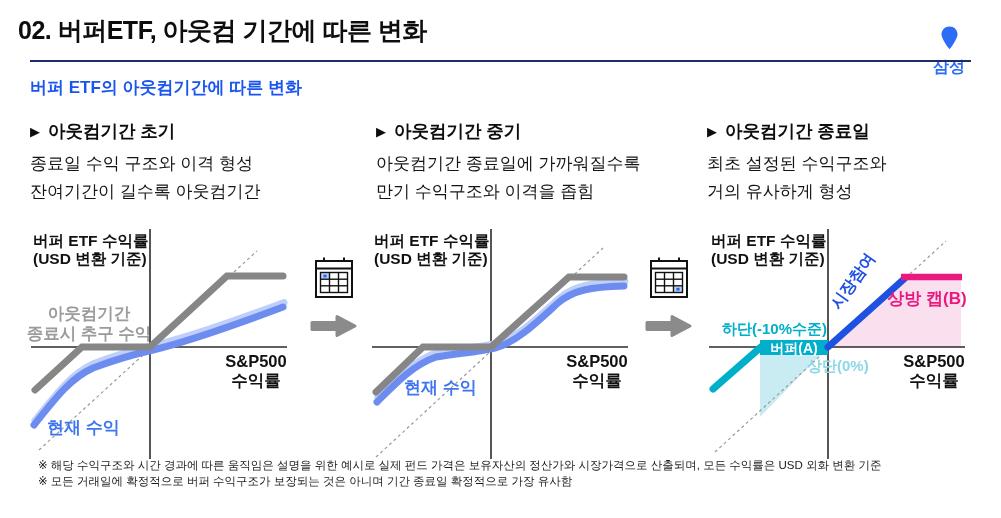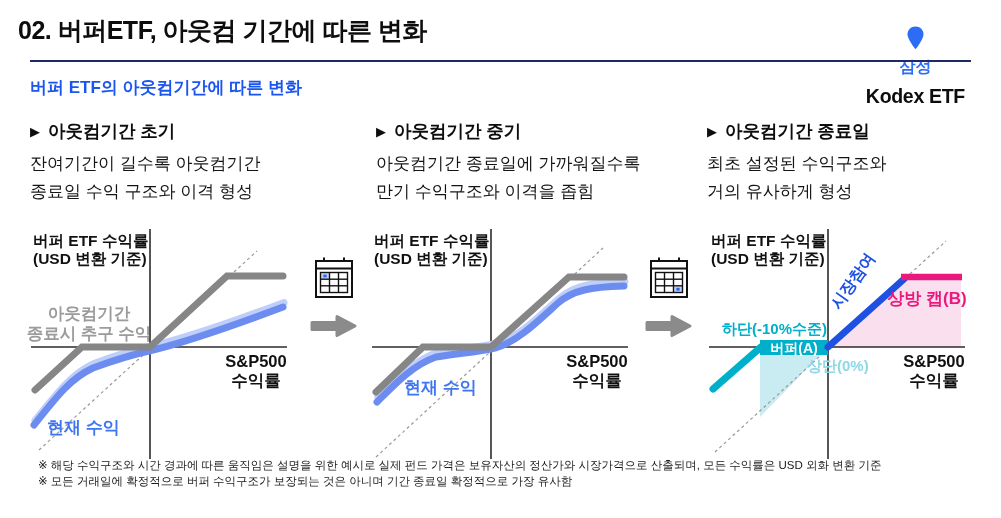--- a/index.html
+++ b/index.html
@@ -49,34 +49,33 @@
 </head>
 <body>
 
 <div class="abs page-title">02. 버퍼ETF, 아웃컴 기간에 따른 변화</div>
 
 <div class="abs logo">
   <svg width="17" height="24" viewBox="0 0 17 24">
     <path d="M8.5 0.5 C3.9 0.5 0.5 4 0.5 8.3 c0 5.3 8 15 8 15 s8-9.7 8-15 C16.5 4 13.1 0.5 8.5 0.5 Z" fill="#2d6cf5"></path>
   </svg>
   <span class="samsung">삼성</span>
-  <span class="kodex">Kodex ETF</span>
 </div>
 
 <div class="abs divider"></div>
 <div class="abs subtitle">버퍼 ETF의 아웃컴기간에 따른 변화</div>
 
 <div class="abs section" style="left:30px">
   <div class="head">
     <span class="marker">▶</span>
     <span class="title">아웃컴기간 초기</span>
   </div>
   <div class="desc">
+    <div>종료일 수익 구조와 이격 형성</div>
     <div>잔여기간이 길수록 아웃컴기간</div>
-    <div>종료일 수익 구조와 이격 형성</div>
   </div>
 </div>
 
 <div class="abs section" style="left:376px">
   <div class="head">
     <span class="marker">▶</span>
     <span class="title">아웃컴기간 중기</span>
   </div>
   <div class="desc">
     <div>아웃컴기간 종료일에 가까워질수록</div>

